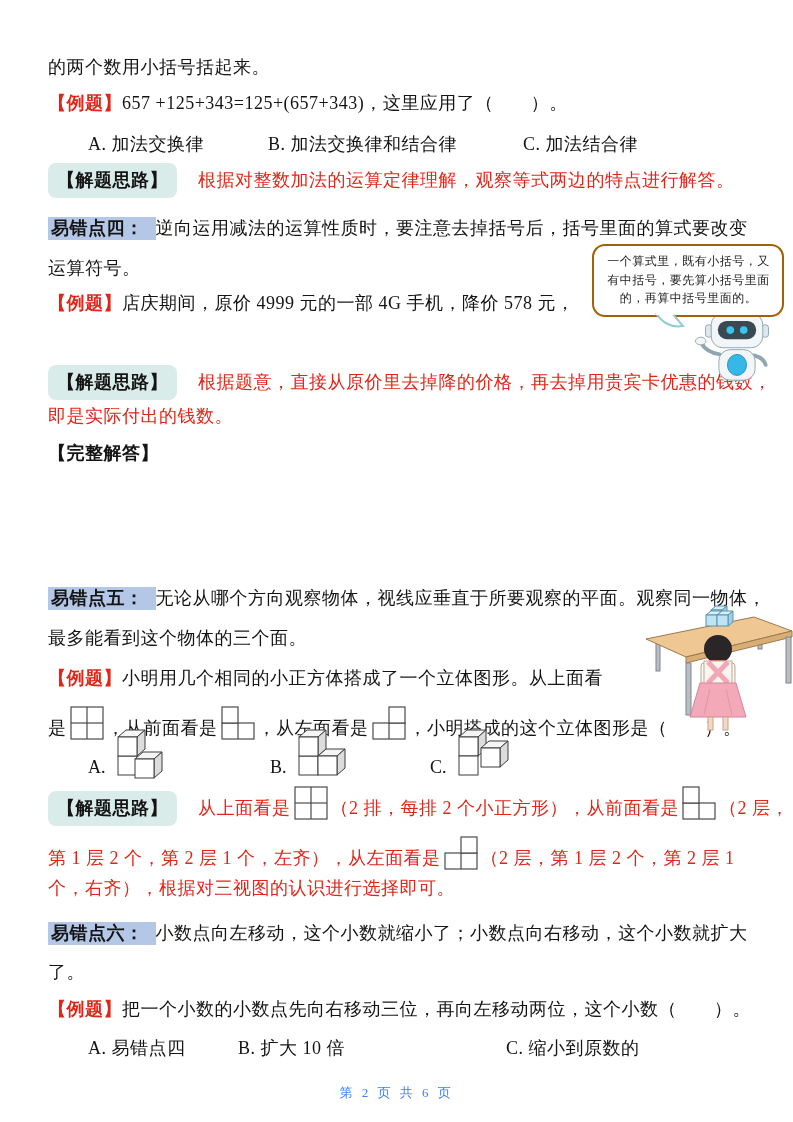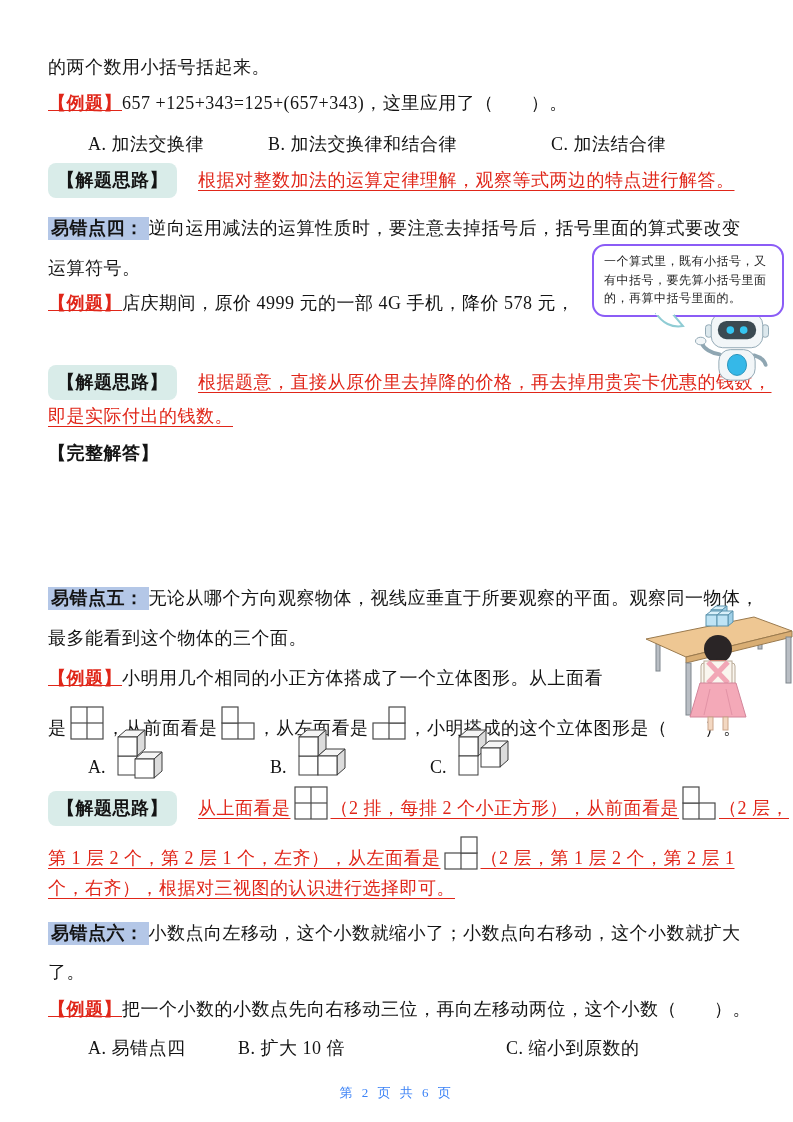--- a/index.html
+++ b/index.html
@@ -1,39 +1,39 @@
 <!DOCTYPE html>
 <html><head>
 <meta charset="utf-8">
 <style>
   html,body { margin:0; padding:0; background:#ffffff; }
   .page {
     position:relative; width:793px; height:1122px; background:#fff;
     font-family:"Liberation Serif","DejaVu Sans",serif; color:#141414; overflow:hidden;
   }
   .ln { position:absolute; left:48px; font-size:18px; letter-spacing:0.5px; white-space:nowrap; line-height:24px; }
-  .red { color:#e02619;text-decoration:underline; }
+  .red { color:#e02619; }
   .bold { font-weight:bold; }
   .u { text-decoration-color:#e02619; text-underline-offset:4px; }
-  .hl-blue { background:#b4c7e7; font-weight:bold; padding:1px 5px 2px 3px; }
+  .hl-blue { background:#b4c7e7; font-weight:bold; padding:1px 12px 2px 3px; }
   .pill {
     display:inline-block; background:#d9ece9; border-radius:8px;
     padding:5px 9px 6px 9px; font-weight:bold; margin-right:21px;
   }
   .abs { position:absolute; top:0; white-space:nowrap; }
   .vg { display:inline-block; vertical-align:-6px; margin:0 3px; }
   .vg svg { display:block; }
   .optrow { position:absolute; left:48px; height:56px; }
   .opt { position:absolute; bottom:0; display:flex; align-items:flex-end; }
   .opt .olabel { font-size:18px; padding-right:8px; padding-bottom:2px; }
   .bubble {
     position:absolute; left:592px; top:244px; width:192px; box-sizing:border-box;
-    background:#fff; border:2px solid #8b5cf6; border-radius:13px;
+    background:#fff; border:2px solid #a16207; border-radius:13px;
     padding:6px 9px 7px 10px; font-size:12px; line-height:1.55; letter-spacing:0.5px;
-    color:#222; white-space:normal; z-index:3;
+    color:#222; white-space:normal; z-index:3;text-align:center;
   }
   .bubble-tail { position:absolute; left:58px; bottom:-15px; }
   .art { position:absolute; }
   .footer {
     position:absolute; left:0; right:0; top:1084px; text-align:center;
     font-size:13px; letter-spacing:3px; color:#3b82f6;
   }
 </style>
 </head>
 <body>
@@ -44,21 +44,21 @@
     <span>的两个数用小括号括起来。</span>
   </div>
 
   <div class="ln" style="top:91px">
     <span class="red bold">【例题】</span><span>657 +125+343=125+(657+343)，这里应用了（　　）。</span>
   </div>
 
   <div class="ln" style="top:132px">
     <span class="abs" style="left:40px">A. 加法交换律</span>
     <span class="abs" style="left:220px">B. 加法交换律和结合律</span>
-    <span class="abs" style="left:503px">C. 加法结合律</span>
+    <span class="abs" style="left:475px">C. 加法结合律</span>
   </div>
 
   <div class="ln" style="top:163px">
     <span class="pill">【解题思路】</span><span class="red u">根据对整数加法的运算定律理解，观察等式两边的特点进行解答。</span>
   </div>
 
   <div class="ln" style="top:216px">
     <span class="hl-blue">易错点四：</span><span>逆向运用减法的运算性质时，要注意去掉括号后，括号里面的算式要改变</span>
   </div>
   <div class="ln" style="top:256px">

